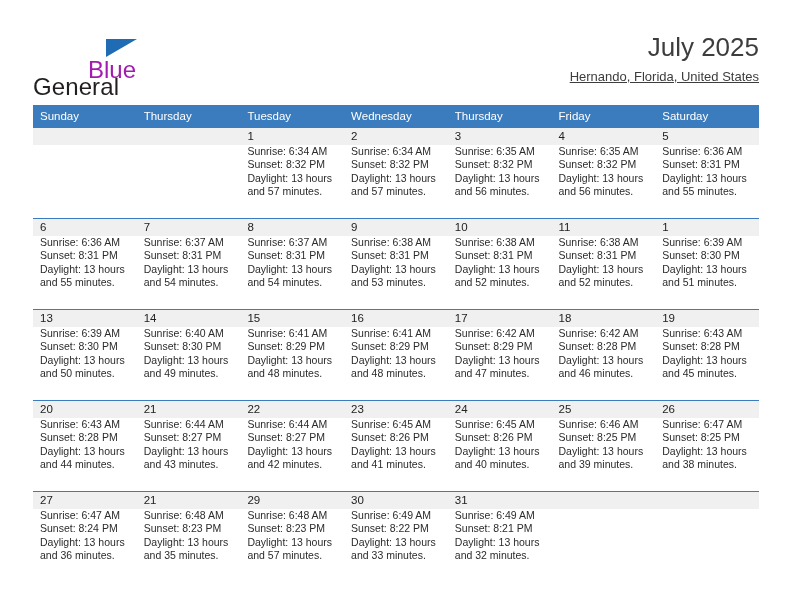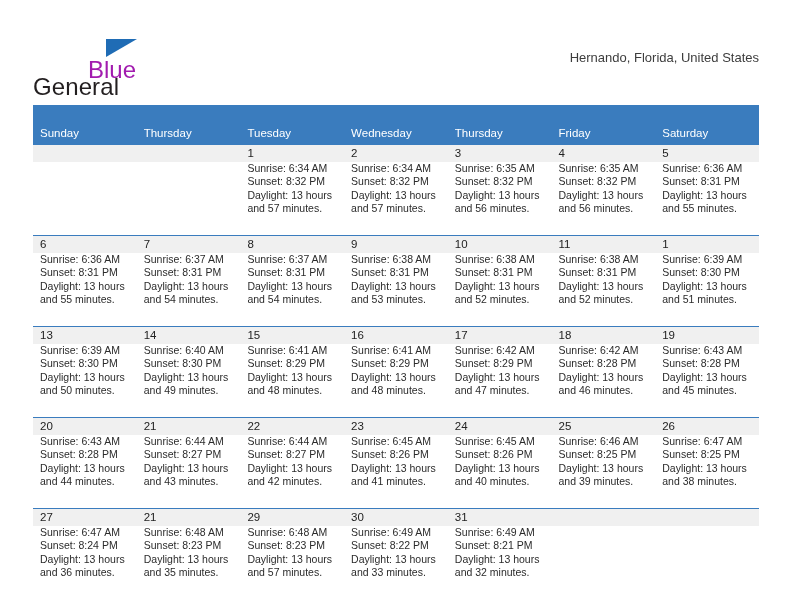--- a/index.html
+++ b/index.html
@@ -75,22 +75,23 @@
   .month-title {
     font-size: 26px;
     color: #3d3d3d;
     line-height: 34px;
     white-space: nowrap;
   }
   .location-title {
     font-size: 13px;
     color: #3d3d3d;
     line-height: 20px;
-    margin-top: 18px;
+    margin-top: 3px;
     white-space: nowrap;
+    text-decoration: underline;
   }
 
   
   .calendar {
     position: absolute;
     left: 33px;
     top: 105px;
     width: 726px;
   }
   .cal-table {
@@ -99,21 +100,21 @@
     table-layout: fixed;
   }
   .cal-table col { width: 103.71px; }
 
   thead th {
     background: #3a7cbe;
     color: #ffffff;
     font-size: 11.5px;
     font-weight: normal;
     text-align: left;
-    padding: 22px 0 5px 7px;
+    padding: 5px 0 5px 7px;
     height: 12px;
     line-height: 13px;
   }
 
   tbody td {
     vertical-align: top;
     padding: 0;
     height: 90px;
     background: #ffffff;
     border-bottom: 1.5px solid #3a7cbe;
@@ -148,20 +149,21 @@
 
   <div class="header">
 
     <div class="logo">
       <span class="logo-general">General</span>
       <span class="logo-triangle"></span>
       <span class="logo-blue">Blue</span>
     </div>
 
     <div class="title-block">
+      <div class="month-title">July 2025</div>
       <div class="location-title">Hernando, Florida, United States</div>
     </div>
 
   </div>
 
   <div class="calendar">
     <table class="cal-table">
       <colgroup>
         <col>
           <col>

